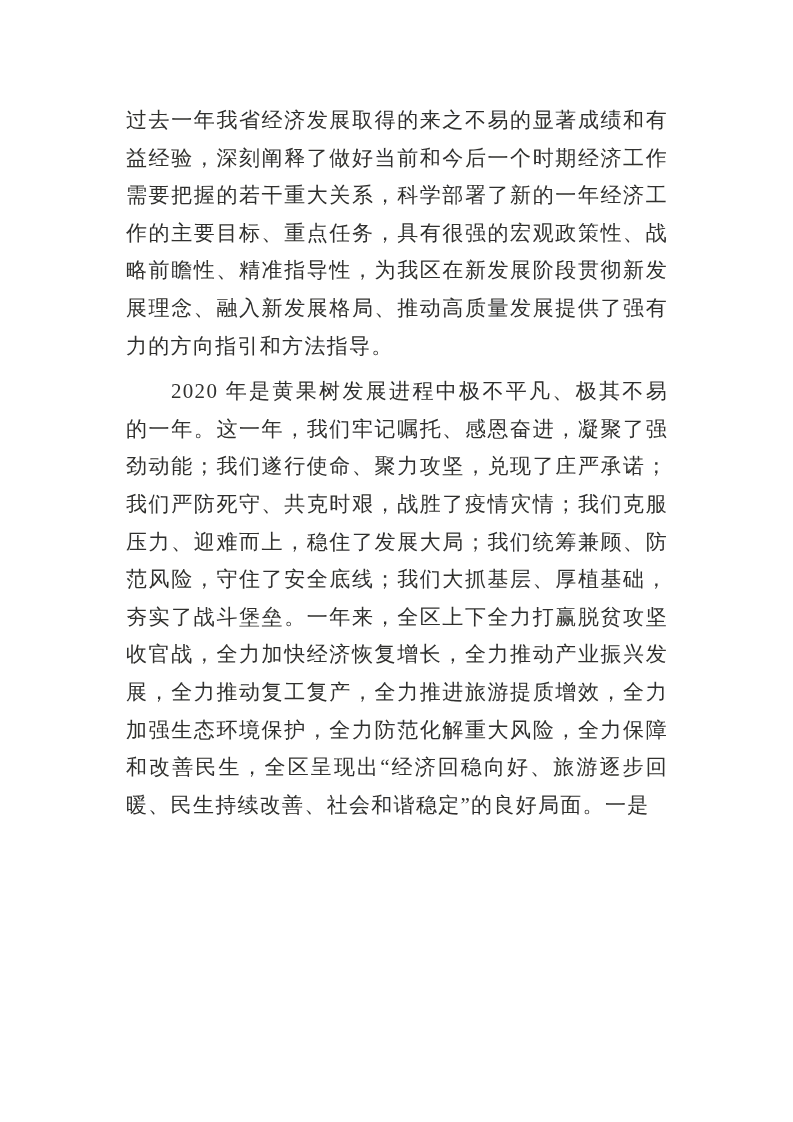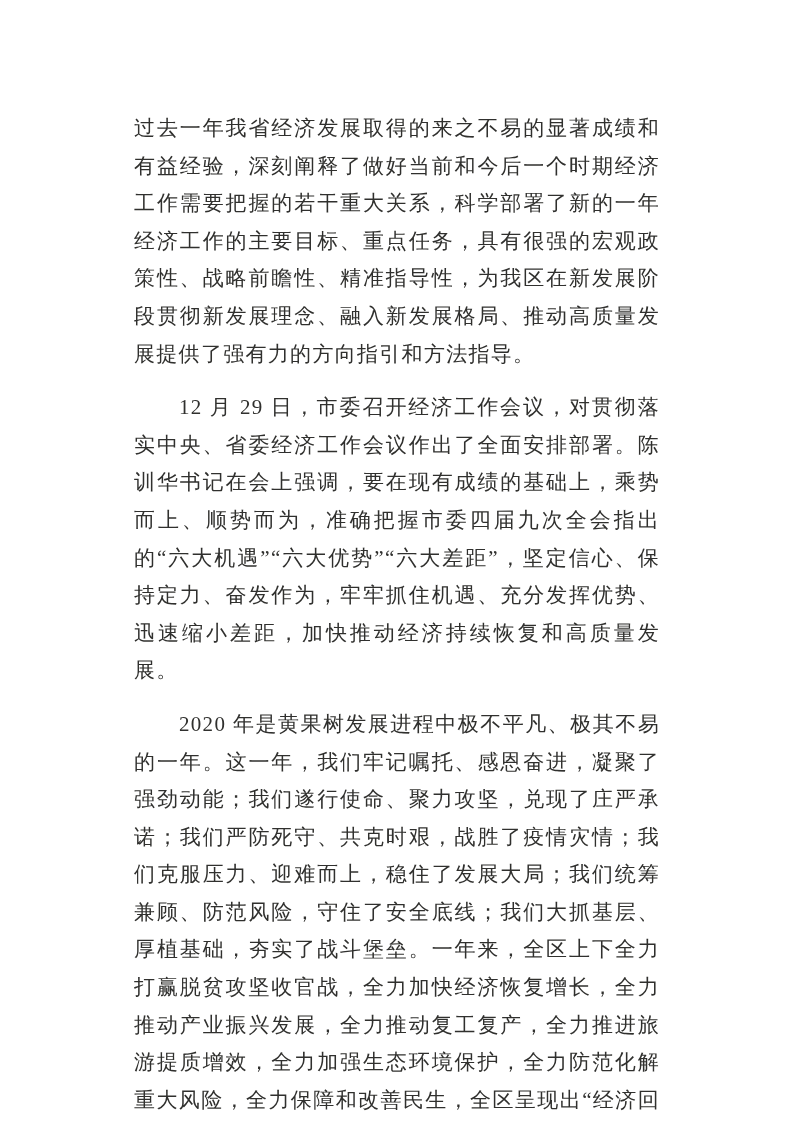--- a/index.html
+++ b/index.html
@@ -26,32 +26,31 @@
     top: 94px;
     width: 558px;
     font-family: "Liberation Serif", "DejaVu Serif", serif;
     font-size: 21px;
     line-height: 37.6px;
     letter-spacing: 1.3px;
     color: #30302e;
     text-align: justify;
   }
   .doc-body p {
-    margin: 16px;
+    margin: 8px;
     padding: 0;
   }
   .doc-body p.indent {
     text-indent: 45px;
   }
   .doc-body .lead-bold {
     font-weight: 400;
   }
 </style>
 </head>
 <body>
 
 <div class="page">
   <div class="doc-body">
       <p>过去一年我省经济发展取得的来之不易的显著成绩和有益经验，深刻阐释了做好当前和今后一个时期经济工作需要把握的若干重大关系，科学部署了新的一年经济工作的主要目标、重点任务，具有很强的宏观政策性、战略前瞻性、精准指导性，为我区在新发展阶段贯彻新发展理念、融入新发展格局、推动高质量发展提供了强有力的方向指引和方法指导。</p>
-      <p class="indent">12 月 29 日，市委召开经济工作会议，对贯彻落实中央、省委经济工作会议作出了全面安排部署。陈训华书记在会上强调，要在现有成绩的基础上，乘势而上、顺势而为，准确把握市委四届九次全会指出的“六大机遇”“六大优势”“六大差距”，坚定信心、保持定力、奋发作为，牢牢抓住机遇、充分发挥优势、迅速缩小差距，加快推动经济持续恢复和高质量发展。</p>
       <p class="indent">2020 年是黄果树发展进程中极不平凡、极其不易的一年。这一年，我们牢记嘱托、感恩奋进，凝聚了强劲动能；我们遂行使命、聚力攻坚，兑现了庄严承诺；我们严防死守、共克时艰，战胜了疫情灾情；我们克服压力、迎难而上，稳住了发展大局；我们统筹兼顾、防范风险，守住了安全底线；我们大抓基层、厚植基础，夯实了战斗堡垒。一年来，全区上下全力打赢脱贫攻坚收官战，全力加快经济恢复增长，全力推动产业振兴发展，全力推动复工复产，全力推进旅游提质增效，全力加强生态环境保护，全力防范化解重大风险，全力保障和改善民生，全区呈现出“经济回稳向好、旅游逐步回暖、民生持续改善、社会和谐稳定”的良好局面。<b class="lead-bold">一是</b></p>
     </div>
 </div>
 
 </body></html>

